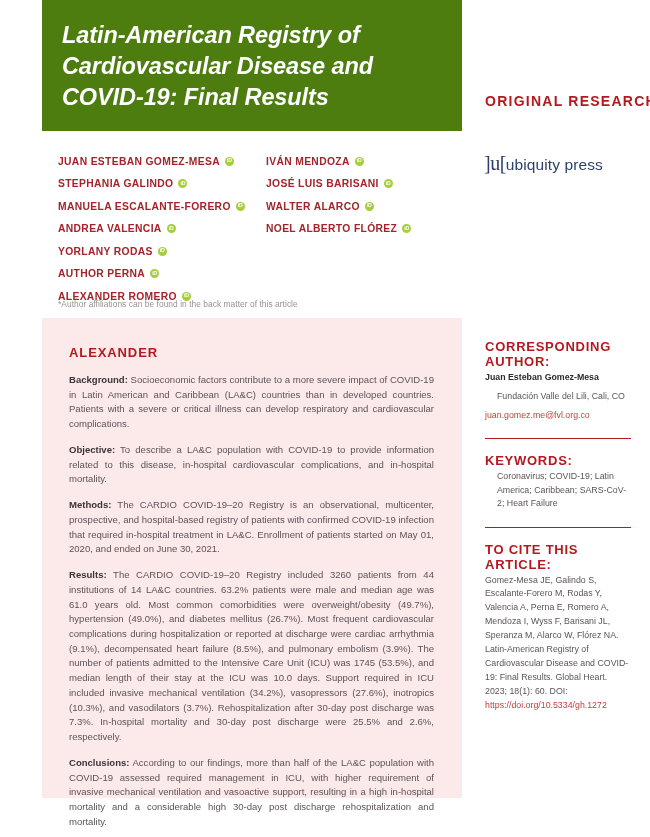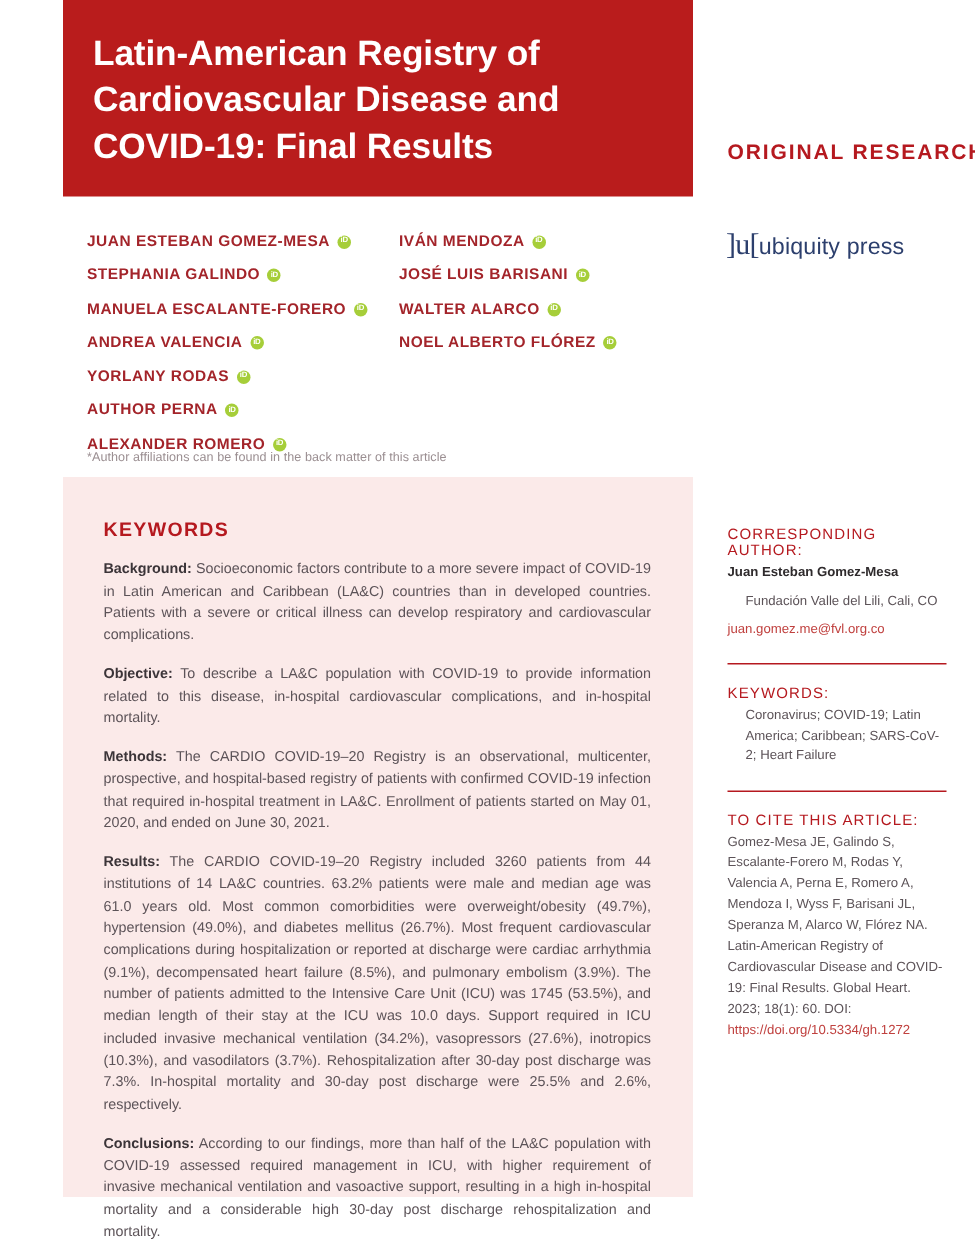--- a/index.html
+++ b/index.html
@@ -23,23 +23,24 @@
     background: #ffffff;
   }
 
   
   .title-banner {
     position: absolute;
     left: 42px;
     top: 0;
     width: 420px;
     height: 131px;
-    background: #b91c1c;
+    background: #4d7c0f;
     box-sizing: border-box;
     padding: 20px 30px 0 20px;
+    font-style: italic;
   }
   .title-banner h1 {
     margin: 0;
     color: #ffffff;
     font-family: "Liberation Sans", sans-serif;
     font-size: 23.5px;
     line-height: 1.32;
     font-weight: 600;
     letter-spacing: -0.1px;
   }
@@ -162,24 +163,24 @@
 
   
   .meta {
     position: absolute;
     left: 485px;
     top: 339px;
     width: 146px;
   }
   .meta-label {
     color: #B5191F;
-    font-size: 10px;
-    font-weight: 400;
+    font-size: 13px;
+    font-weight: 700;
     letter-spacing: 0.75px;
-    margin: 12px 0 2px 0;
+    margin: 0 0 2px 0;
   }
   .meta-strong {
     color: #2E2A2C;
     font-size: 8.8px;
     font-weight: 700;
     line-height: 1.45;
     margin: 0 0 6px 0;
   }
   .meta-text {
     color: #5C5358;
@@ -272,21 +273,21 @@
           <span class="author-name">NOEL ALBERTO FLÓREZ</span>
           <span class="orcid-icon"></span>
         </div>
       </div>
     </div>
   </div>
 
   <div class="affil-note">*Author affiliations can be found in the back matter of this article</div>
 
   <div class="abstract-box">
-    <div class="abstract-title">KEYWORDS</div>
+    <div class="abstract-title">ALEXANDER</div>
 
     <p class="abs-para">
       <b>Background:</b><span> Socioeconomic factors contribute to a more severe impact of COVID-19 in Latin American and Caribbean (LA&amp;C) countries than in developed countries. Patients with a severe or critical illness can develop respiratory and cardiovascular complications.</span>
     </p>
     <p class="abs-para">
       <b>Objective:</b><span> To describe a LA&amp;C population with COVID-19 to provide information related to this disease, in-hospital cardiovascular complications, and in-hospital mortality.</span>
     </p>
     <p class="abs-para">
       <b>Methods:</b><span> The CARDIO COVID-19–20 Registry is an observational, multicenter, prospective, and hospital-based registry of patients with confirmed COVID-19 infection that required in-hospital treatment in LA&amp;C. Enrollment of patients started on May 01, 2020, and ended on June 30, 2021.</span>
     </p>

